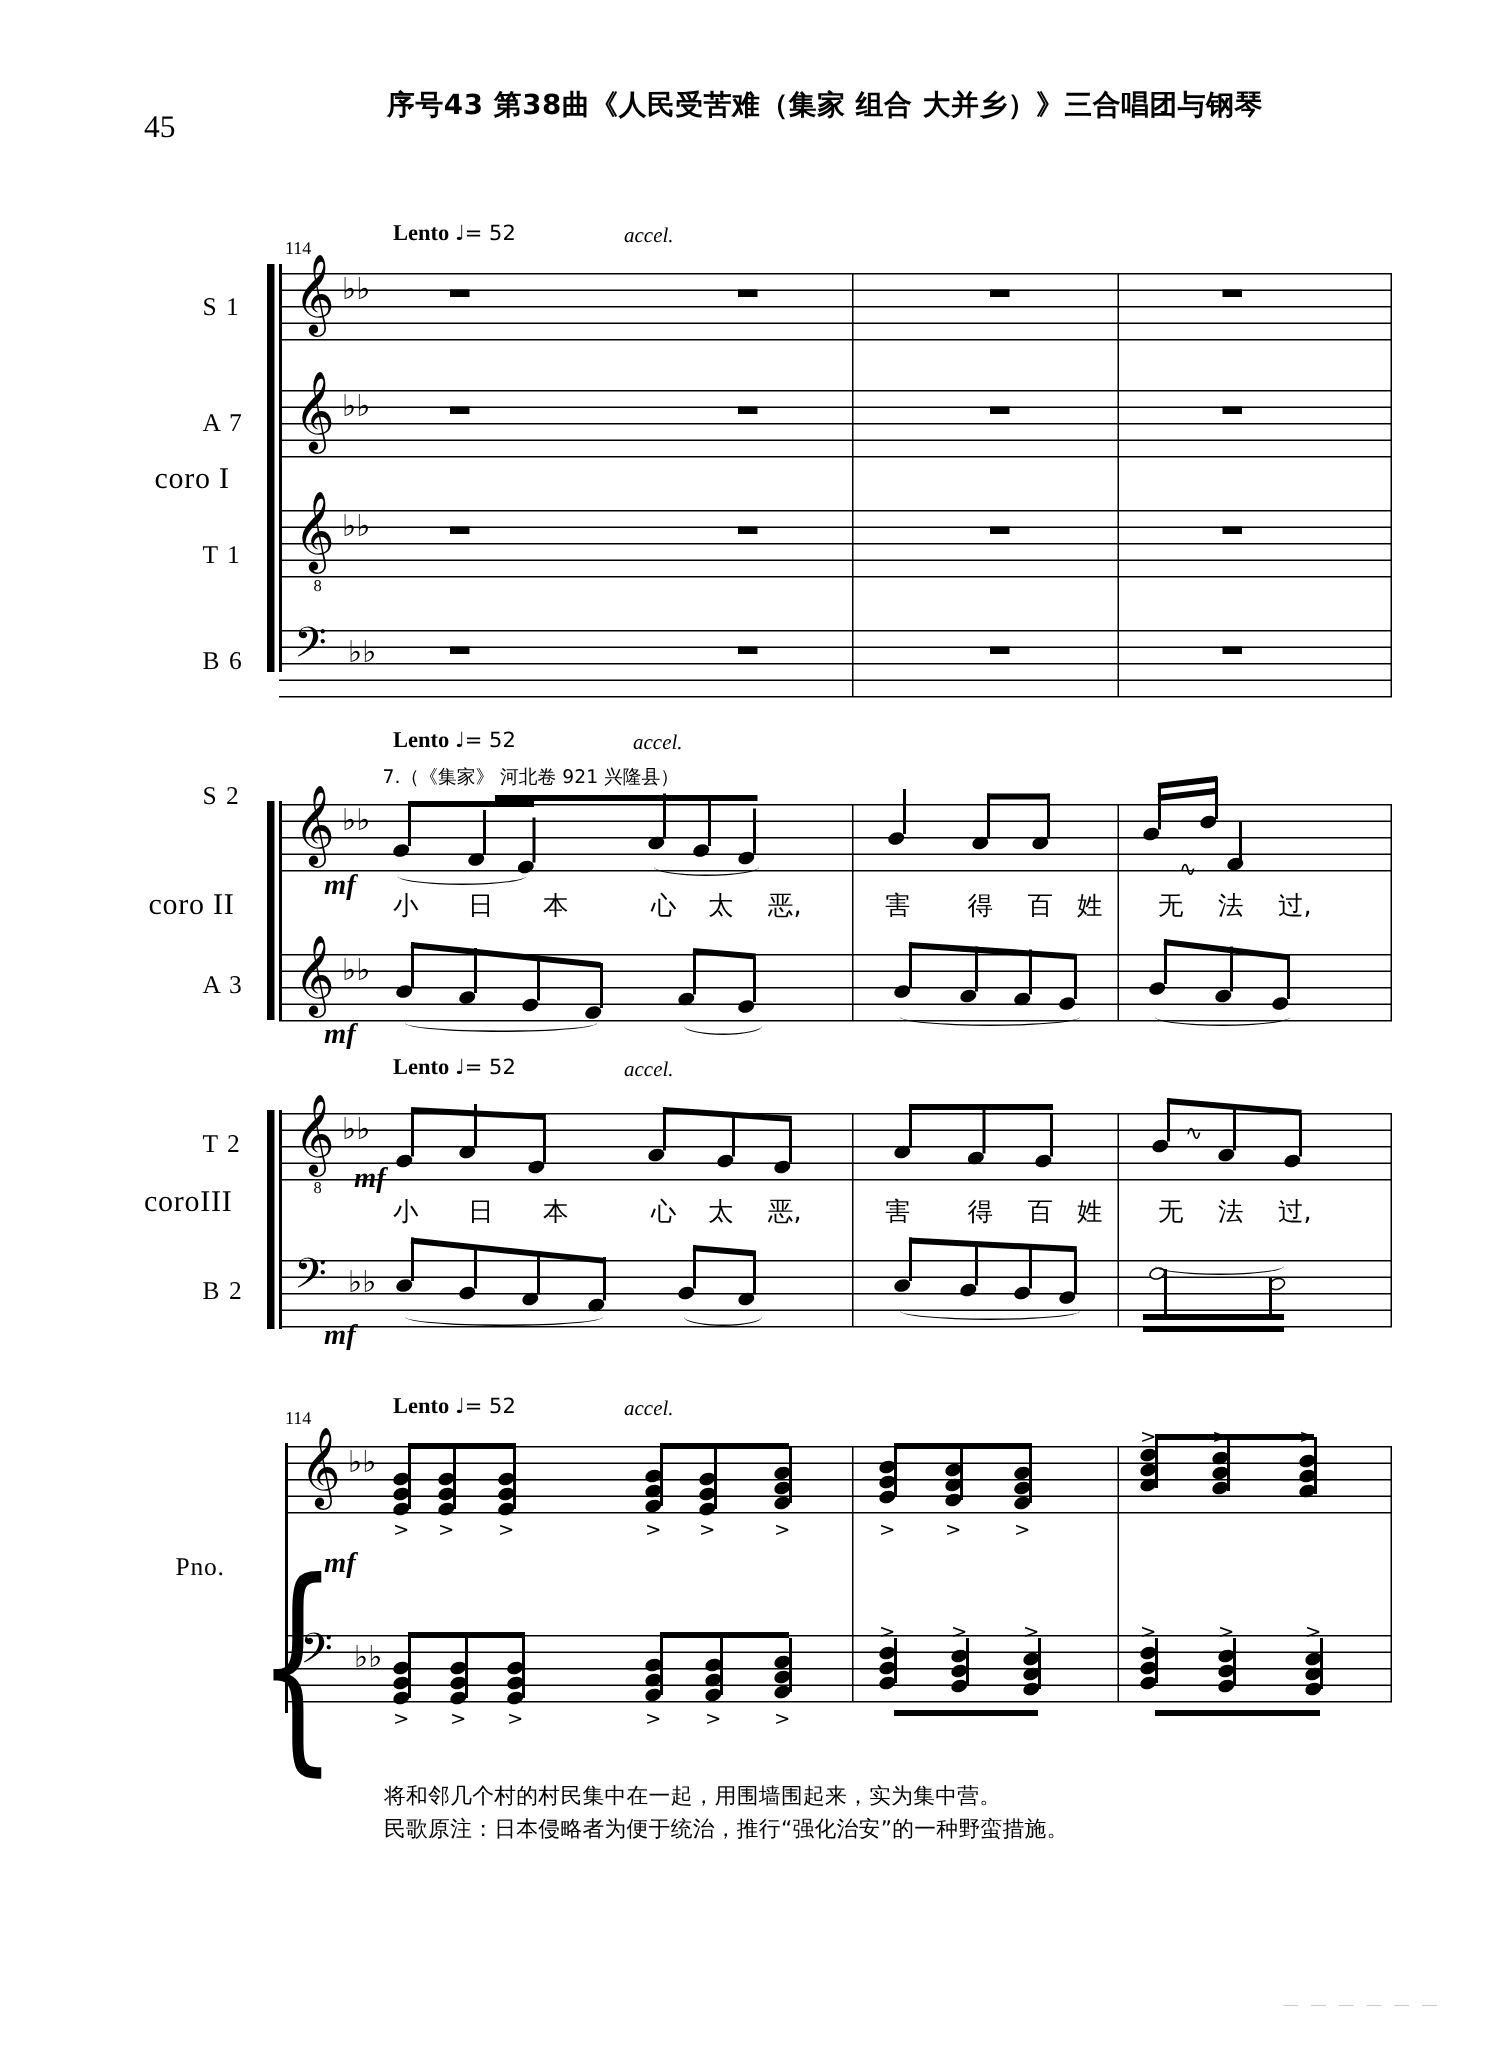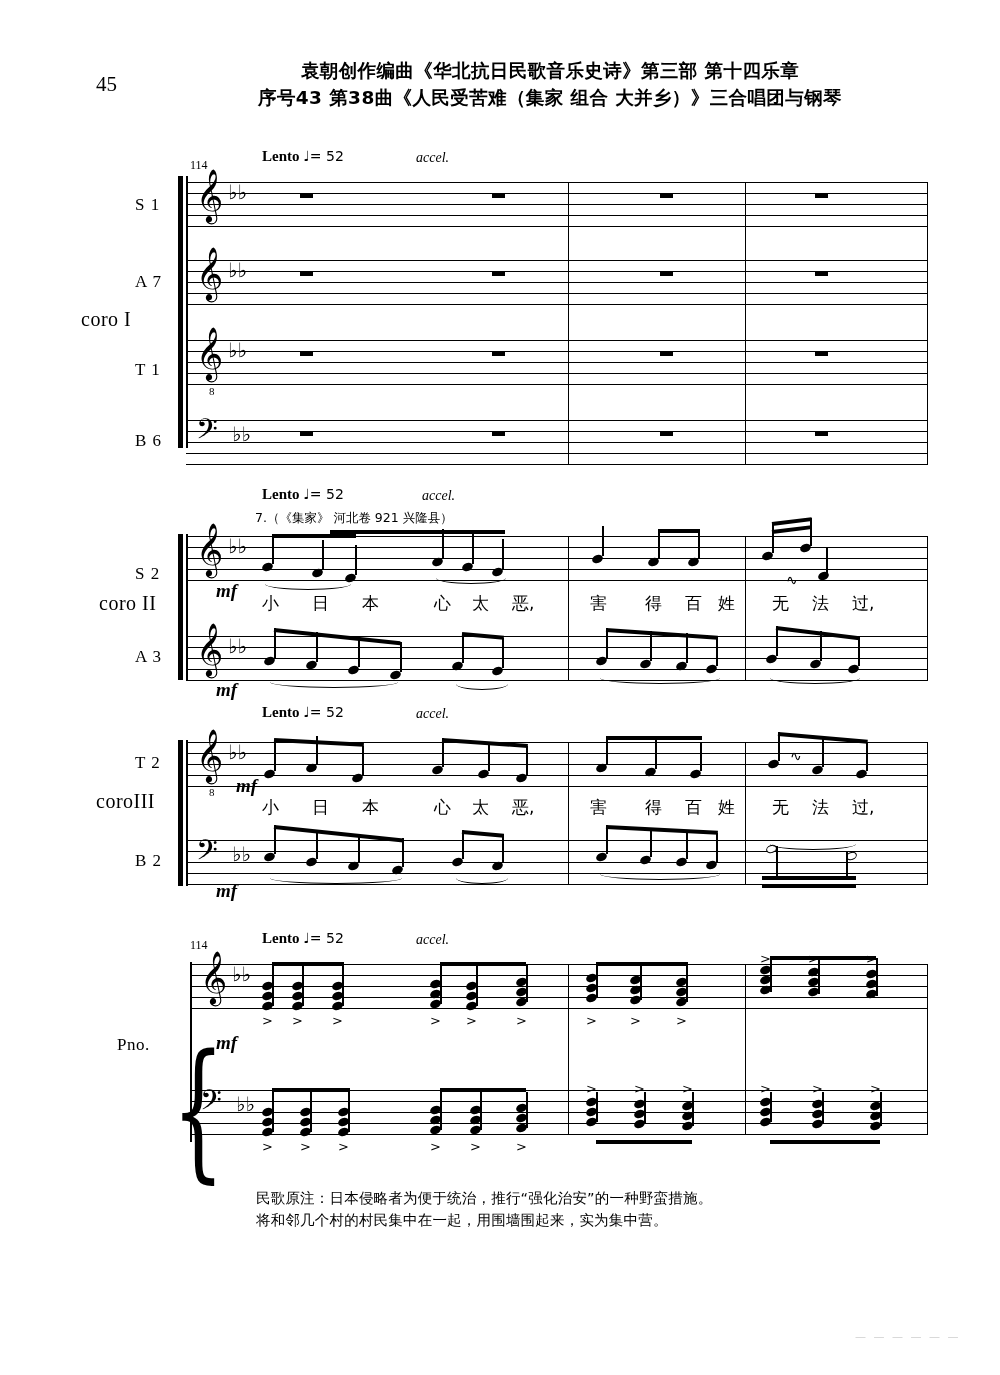--- a/index.html
+++ b/index.html
@@ -204,30 +204,29 @@
     letter-spacing: 2px;
   }
 </style>
 </head>
 <body>
 
 <div class="page">
 
   <div class="page-number">45</div>
   <div class="title-block">
-    <div class="title-line">袁朝创作编曲《华北抗日民歌音乐史诗》第三部  第十四乐章</div>
     <div class="title-line">序号43  第38曲《人民受苦难（集家 组合 大并乡）》三合唱团与钢琴</div>
   </div>
 
   <div>
 
     <div class="thickbar" style="left:178px; top:176px; height:272px;"></div>
     <div class="barline" style="left:186px; top:176px; height:272px; width:1.6px;"></div>
 
-    <div class="group-label" style="left:81px; top:308px;">coro I</div>
+    <div class="group-label" style="left:103px; top:308px;">coro I</div>
     <div class="measure-num" style="left:190px; top:158px;">114</div>
     <div class="tempo" style="left:262px; top:148px;">
       <span>Lento</span>
       <span class="tempo-note">♩= 52</span>
     </div>
     <div class="accel" style="left:416px; top:150px;">accel.</div>
 
     <div class="staff" style="left:186px; top:182px; width:742px; height:44px;">
       <div class="ln" style="top:0px;"></div>
         <div class="ln" style="top:11px;"></div>
@@ -307,21 +306,21 @@
     <div class="accel" style="left:422px; top:488px;">accel.</div>
     <div class="source-note" style="left:255px; top:510px;">7.（《集家》  河北卷  921  兴隆县）</div>
 
     <div class="staff" style="left:186px; top:536px; width:742px; height:44px;">
       <div class="ln" style="top:0px;"></div>
         <div class="ln" style="top:11px;"></div>
         <div class="ln" style="top:22px;"></div>
         <div class="ln" style="top:33px;"></div>
         <div class="ln" style="top:44px;"></div>
     </div>
-    <div class="part-label" style="left:135px; top:564px;">S 2</div>
+    <div class="part-label" style="left:135px; top:521px;">S 2</div>
     <div class="clef clef-treble" style="left:196px; top:526px;">𝄞</div>
     <div class="keysig" style="left:228px; top:536px;">♭♭</div>
     <div class="dyn" style="left:216px; top:580px;">mf</div>
 
     <div class="note-head" style="left:262px; top:563px;"></div>
     <div class="stem" style="left:272px; top:534px; height:30px;"></div>
     <div class="note-head" style="left:312px; top:569px;"></div>
     <div class="stem" style="left:322px; top:540px; height:30px;"></div>
     <div class="note-head" style="left:345px; top:574px;"></div>
     <div class="stem" style="left:355px; top:545px; height:30px;"></div>
@@ -768,19 +767,19 @@
     <div class="accent" style="left:760px; top:1082px;">&gt;</div>
     <div class="accent" style="left:812px; top:1082px;">&gt;</div>
     <div class="accent" style="left:870px; top:1082px;">&gt;</div>
 
     <div class="barline" style="left:568px; top:964px; height:170px;"></div>
     <div class="barline" style="left:745px; top:964px; height:170px;"></div>
     <div class="barline" style="left:927px; top:964px; height:170px;"></div>
   </div>
 
   <div class="footnote" style="left:256px; top:1187px; width:700px;">
+    <div>将和邻几个村的村民集中在一起，用围墙围起来，实为集中营。</div>
     <div>民歌原注：日本侵略者为便于统治，推行“强化治安”的一种野蛮措施。</div>
-    <div>将和邻几个村的村民集中在一起，用围墙围起来，实为集中营。</div>
   </div>
 
   <div class="faint" style="left:855px; top:1330px;">— — — — — —</div>
 
 </div>
 
 </body></html>

